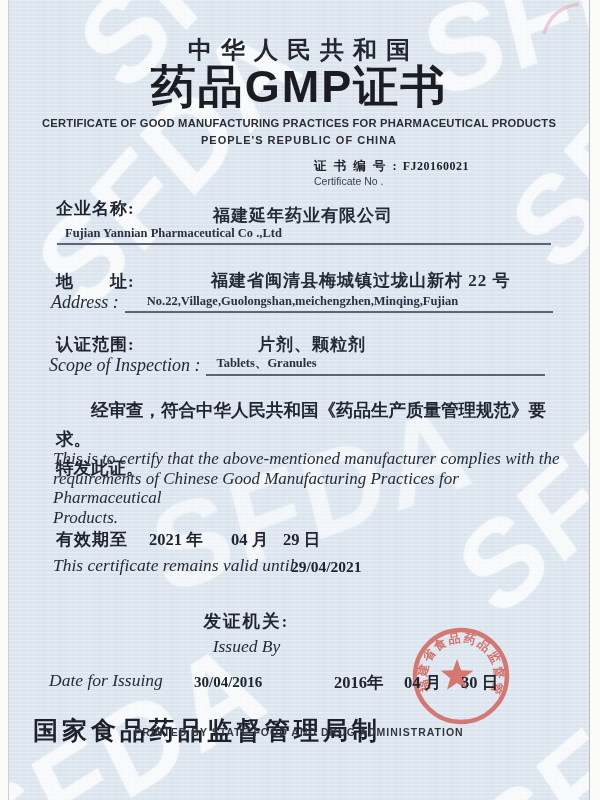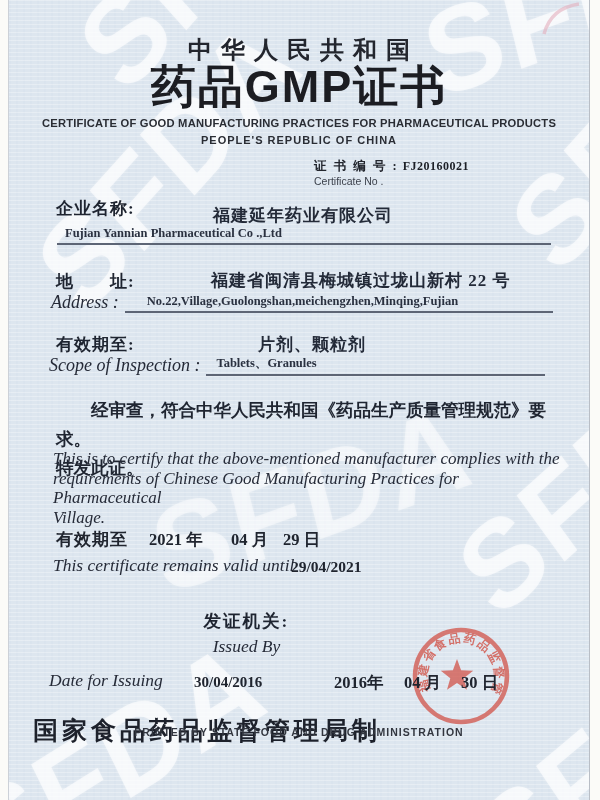--- a/index.html
+++ b/index.html
@@ -116,35 +116,35 @@
   </div>
 
   <div class="lbl-cn" style="left:47px;top:270px;">地　　址:</div>
   <div class="val-cn" style="left:202px;top:269px;">福建省闽清县梅城镇过垅山新村 22 号</div>
   <div class="row-en" style="left:42px;top:292px;right:36px;">
     <span class="lbl-en">Address :</span>
     <span class="uline pad22">No.22,Village,Guolongshan,meichengzhen,Minqing,Fujian</span>
   </div>
 
   <div class="lbl-cn" style="left:47px;top:333px;"></div>
-  <div class="lbl-cn" style="left:47px;top:333px;">有效期至:</div>
+  <div class="lbl-cn" style="left:47px;top:333px;">认证范围:</div>
   <div class="val-cn" style="left:249px;top:333px;">片剂、颗粒剂</div>
   <div class="row-en" style="left:40px;top:355px;right:44px;">
     <span class="lbl-en">Scope of Inspection :</span>
     <span class="uline pad10">Tablets、Granules</span>
   </div>
 
   <div class="st-cn">
     <div class="indent">经审查，符合中华人民共和国《药品生产质量管理规范》要求。</div>
     <div>特发此证。</div>
   </div>
   <div class="st-en">
     <div>This is to certify that the above-mentioned manufacturer complies with the</div>
     <div>requirements of Chinese Good Manufacturing Practices for Pharmaceutical</div>
-    <div>Village.</div>
+    <div>Products.</div>
   </div>
 
   <div class="validity">
     <span class="piece lbl">有效期至</span>
     <span class="piece yr"><span>2021</span> <span>年</span></span>
     <span class="piece mo"><span>04</span> <span>月</span></span>
     <span class="piece dy"><span>29</span> <span>日</span></span>
   </div>
   <div class="valid-en-lbl">This certificate remains valid until</div>
   <div class="valid-en-date">29/04/2021</div>

